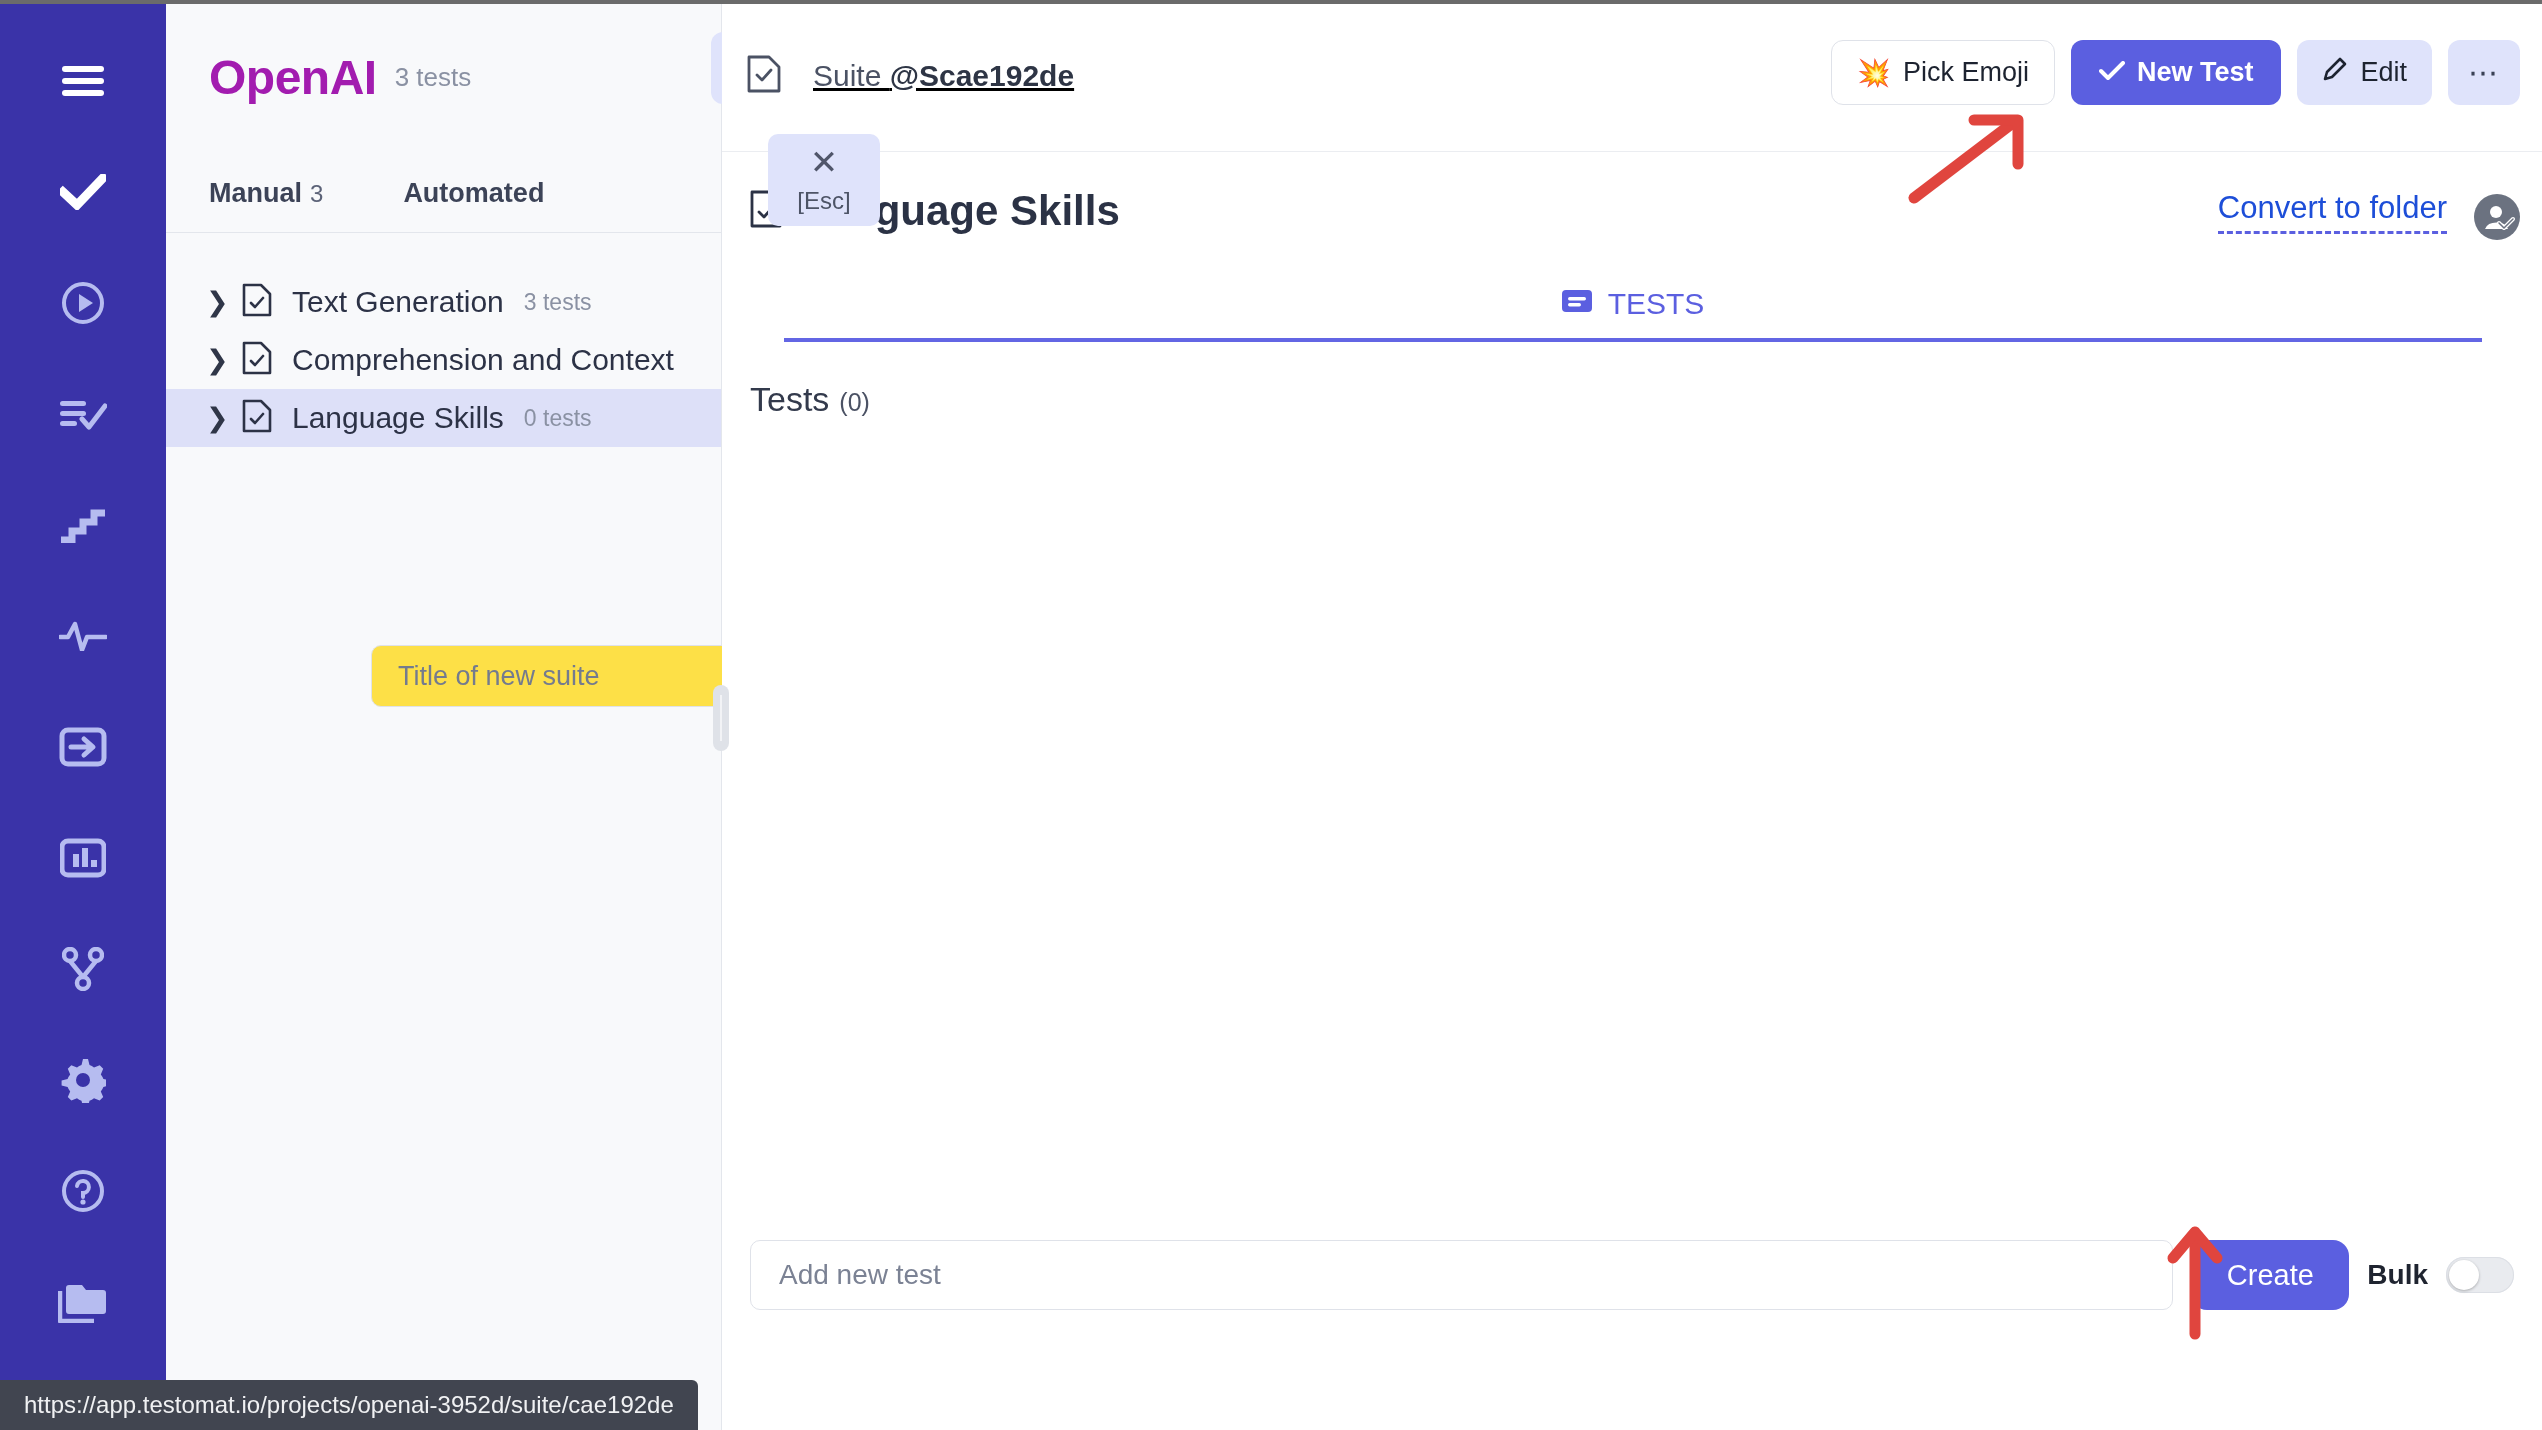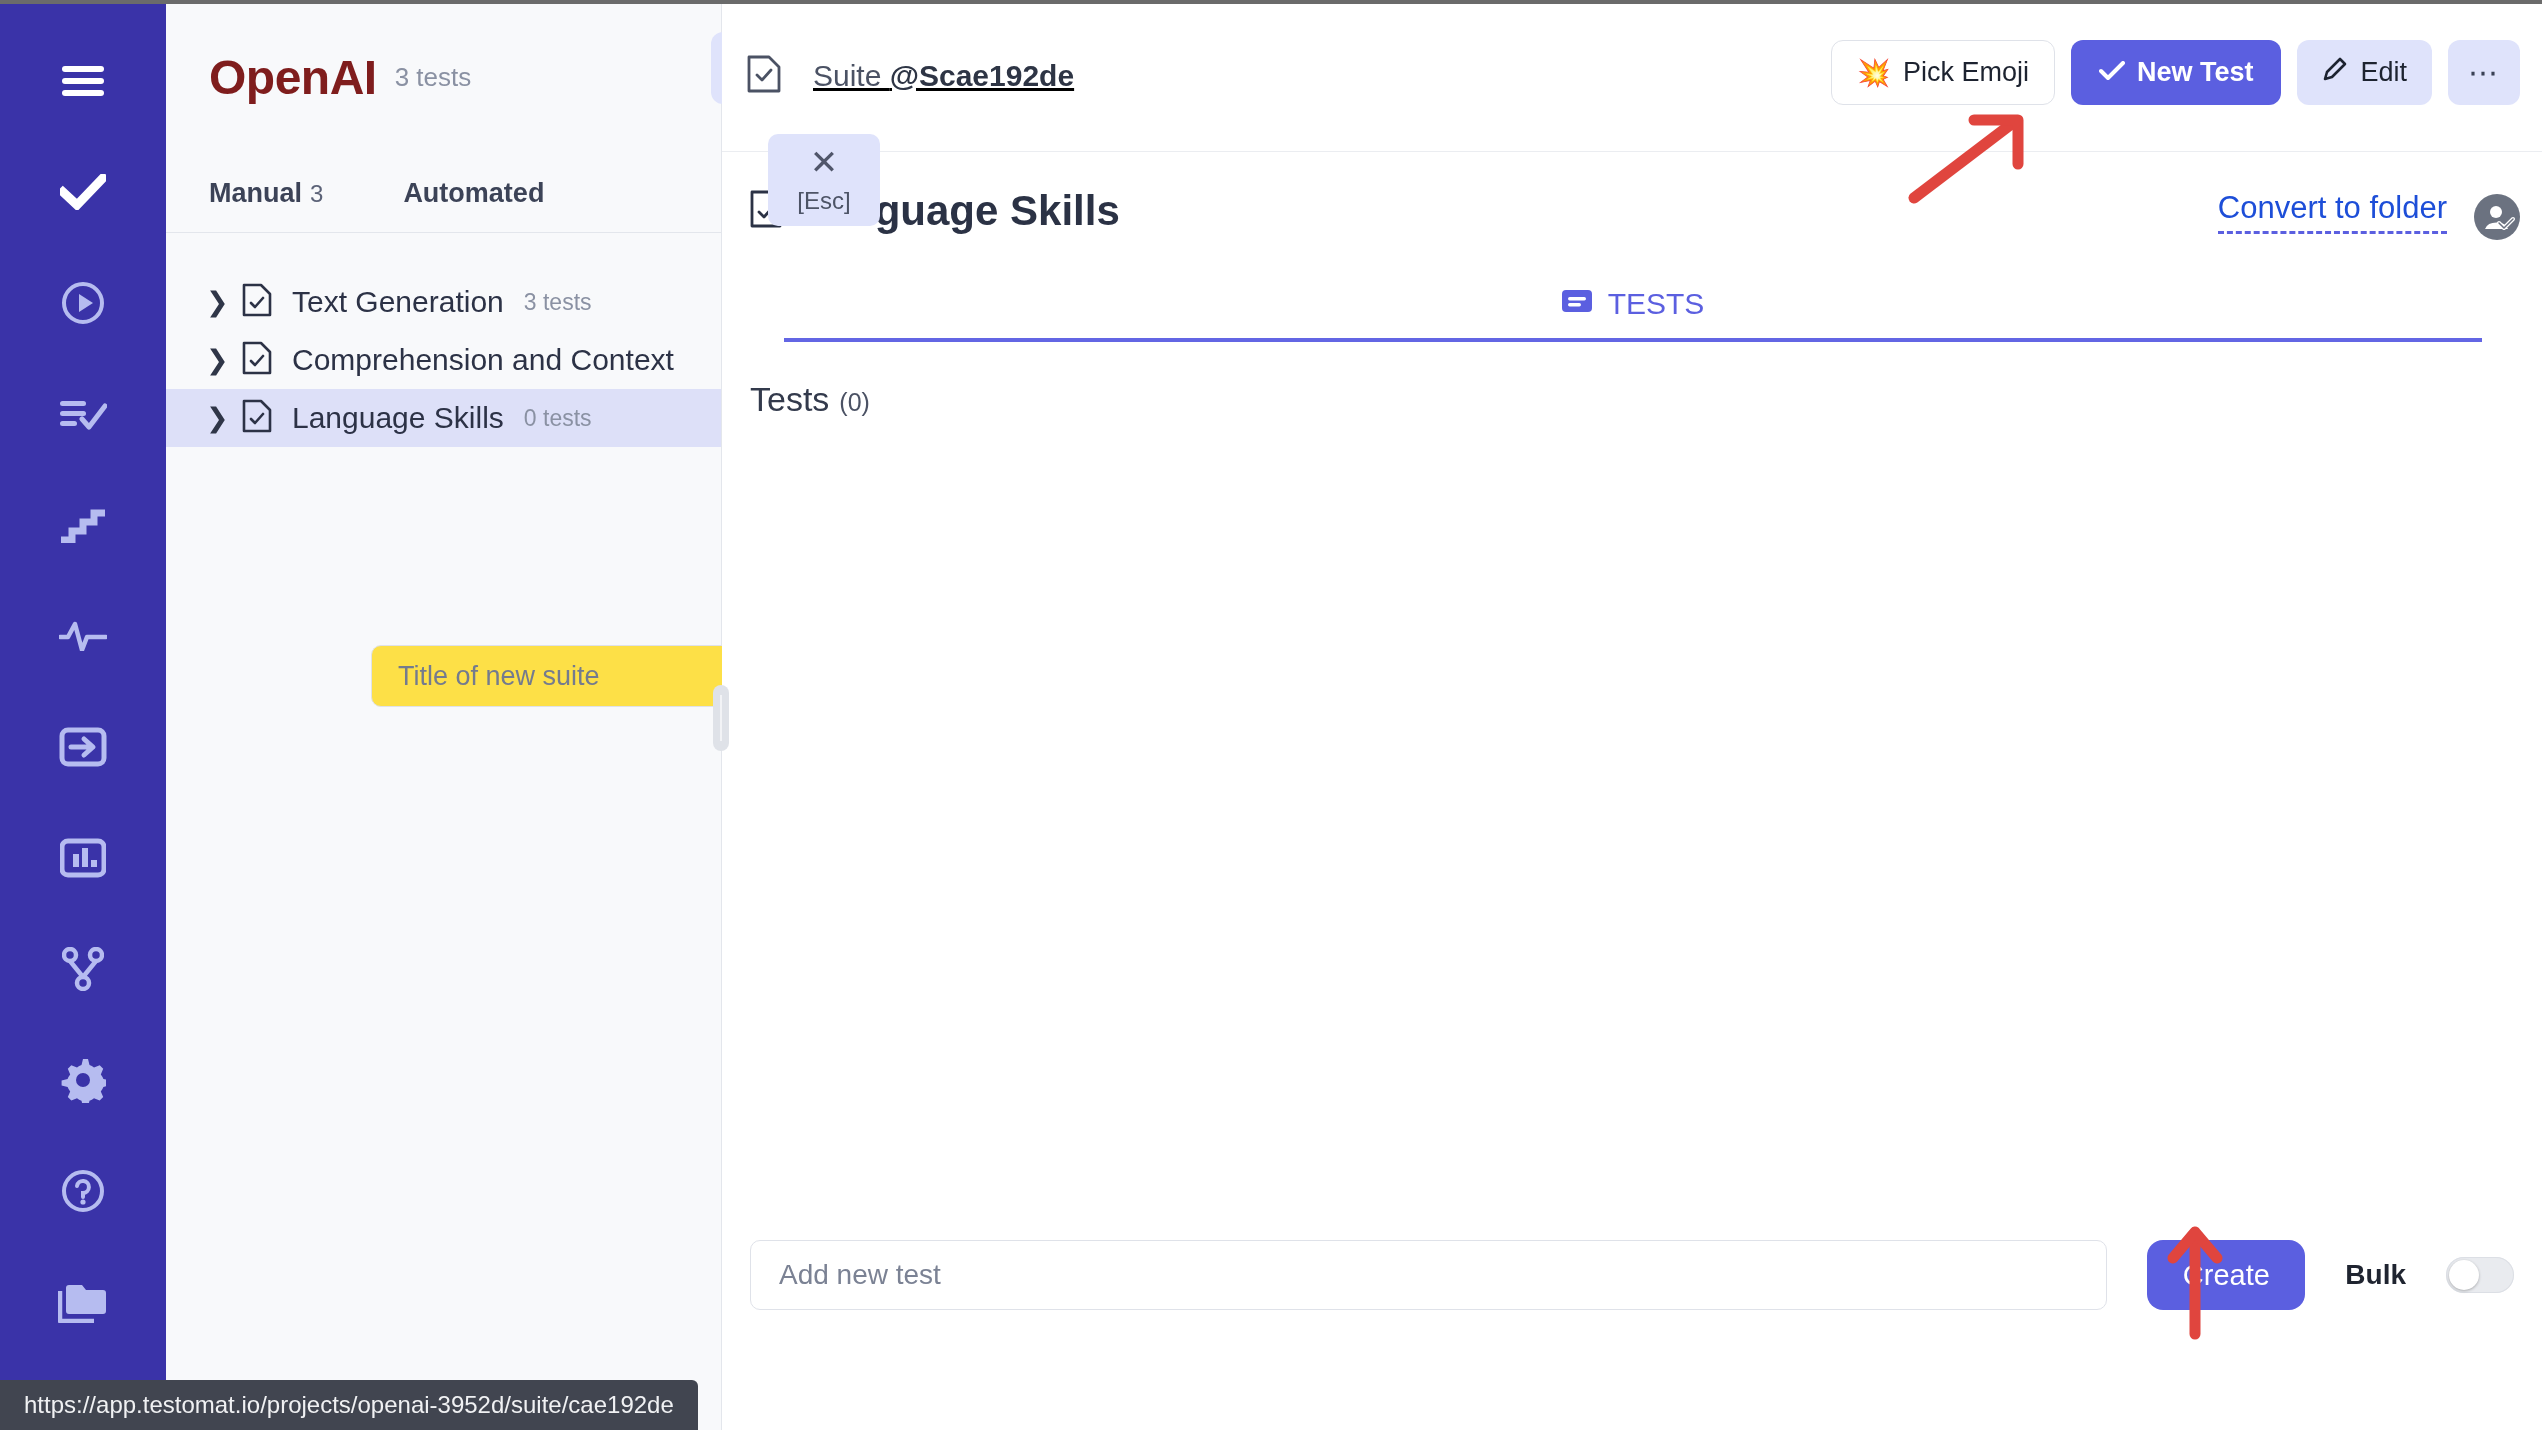--- a/index.html
+++ b/index.html
@@ -37,21 +37,21 @@
     position: relative;
     border-right: 1px solid #e3e6ec;
   }
   .panel-head {
     height: 155px;
     display: flex; align-items: center;
     padding-left: 43px;
     position: relative;
   }
   .brand {
-    font-size: 48px; font-weight: 700; color: #7f1d1d;
+    font-size: 48px; font-weight: 700; color: #a21caf;
     letter-spacing: -0.5px;
   }
   .brand-count {
     font-size: 26px; color: #8a91a3; margin-left: 18px; font-weight: 400;
   }
   .filter-btn {
     position: absolute; left: 545px; top: 32px;
     width: 72px; height: 72px; border-radius: 12px;
     background: #dfe3fb;
     display: flex; align-items: center; justify-content: center;
@@ -169,21 +169,21 @@
     display: flex; align-items: center; gap: 16px;
     font-size: 30px; color: #5b5fe0; cursor: pointer;
   }
 
   .tests-head { padding: 38px 0 0 28px; display: flex; align-items: baseline; gap: 10px; }
   .tests-head .t { font-size: 34px; color: #333a4c; }
   .tests-head .n { font-size: 25px; color: #4b5264; }
 
   .bottom-bar {
     position: absolute; left: 28px; right: 28px; bottom: 120px;
-    display: flex; align-items: center; gap: 40px;
+    display: flex; align-items: center; gap: 18px;
   }
   .add-input {
     flex: 1 1 auto; height: 70px;
     border: 1px solid #dfe2e9; border-radius: 10px;
     background: #fff; display: flex; align-items: center; padding-left: 28px;
     cursor: text;
   }
   .add-input .ph { font-size: 28px; color: #7b8294; }
   .btn-create {
     width: 158px; height: 70px; border-radius: 16px;

